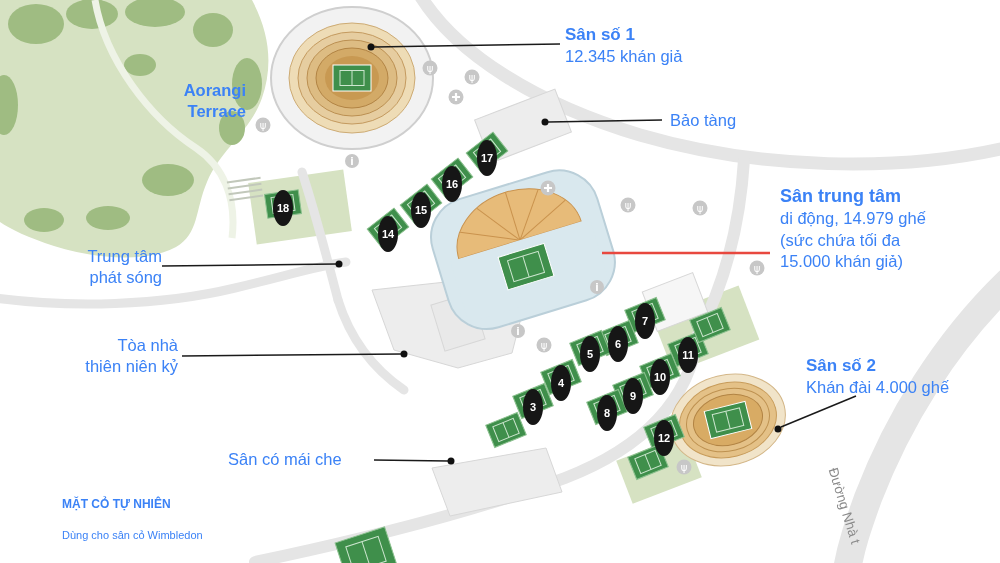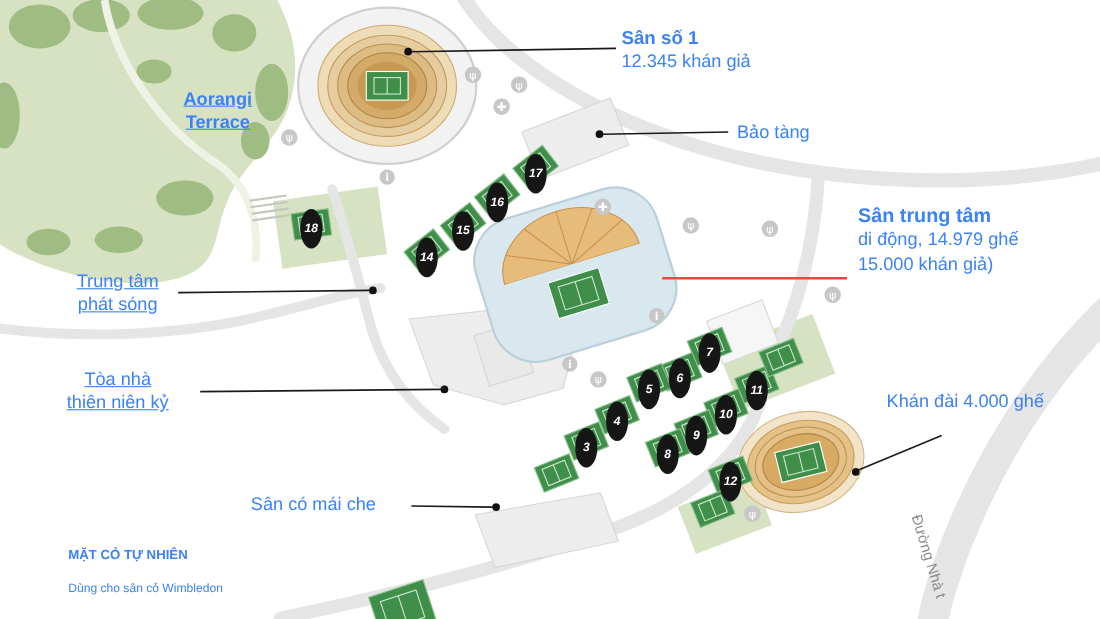--- a/index.html
+++ b/index.html
@@ -7,24 +7,24 @@
          font-family:"Liberation Sans","DejaVu Sans",sans-serif;color:#1a1a1a;}
   .map{position:absolute;left:0;top:0;width:1000px;height:563px;}
   .crt{fill:#3f8f4b;stroke:#8cc18f;stroke-width:1;}
   .crtl{fill:none;stroke:#cde6cf;stroke-width:1;}
   .ldr{stroke:#1a1a1a;stroke-width:1.5;fill:none;}
   .dot{fill:#111;}
   .icobg{fill:#c7c7c7;}
   .ictx{fill:#ffffff;font-size:10px;font-family:"DejaVu Sans",sans-serif;text-anchor:middle;}
   .lbl{position:absolute;font-size:16.5px;line-height:1.3;color:#3b82f6;white-space:nowrap;}
   .bold{font-weight:700;}
-  .center{text-align:center;text-decoration:underline;}
+  .center{text-align:right;}
   .badge{position:absolute;transform:translate(-50%,-50%);width:20px;height:36px;border-radius:50%;
          background:#161616;color:#fff;font-size:11px;font-weight:700;
-         display:flex;align-items:center;justify-content:center;font-style:italic;}
+         display:flex;align-items:center;justify-content:center;}
   .roadlbl{position:absolute;left:840px;top:466px;color:#8a8a8a;font-size:13.5px;
            transform:rotate(73deg);transform-origin:left top;white-space:nowrap;}
 </style>
 </head>
 <body>
 
 <div class="stage">
 
   <svg class="map" viewBox="0 0 1000 563">
 
@@ -293,24 +293,26 @@
   <div class="lbl" style="left:565px;top:24px">
     <div class="bold" style="font-size:17px">Sân số 1</div>
     <div>12.345 khán giả</div>
   </div>
 
   <div class="lbl" style="left:670px;top:110px">Bảo tàng</div>
 
   <div class="lbl" style="left:780px;top:185px">
     <div class="bold" style="font-size:18px">Sân trung tâm</div>
     <div>di động, 14.979 ghế</div>
+    <div>(sức chứa tối đa</div>
     <div>15.000 khán giả)</div>
   </div>
 
   <div class="lbl" style="left:806px;top:355px">
+    <div class="bold" style="font-size:17px">Sân số 2</div>
     <div>Khán đài 4.000 ghế</div>
   </div>
 
   <div class="lbl center" style="left:52px;top:246px;width:110px">
     <div>Trung tâm</div>
     <div>phát sóng</div>
   </div>
 
   <div class="lbl center" style="left:36px;top:335px;width:142px">
     <div>Tòa nhà</div>

